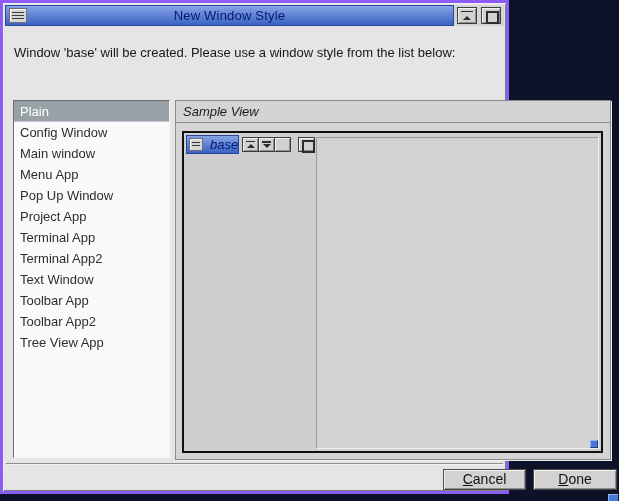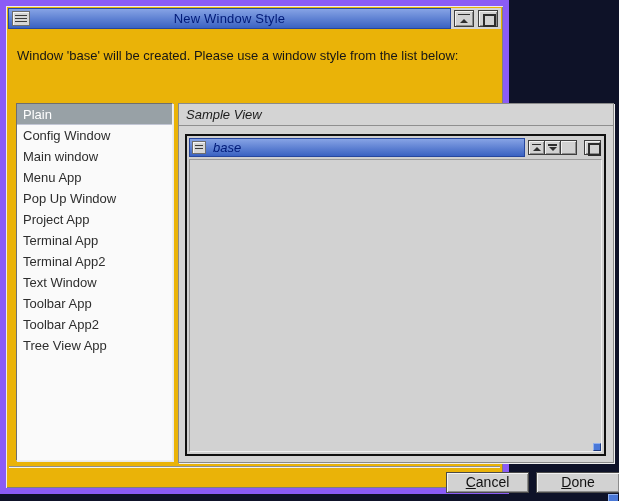--- a/index.html
+++ b/index.html
@@ -1,21 +1,21 @@
 <!DOCTYPE html>
 <html><head>
 <meta charset="utf-8">
 <style>
   * { margin:0; padding:0; box-sizing:border-box; }
   html,body { width:619px; height:501px; background:#0e1228; overflow:hidden;
               font-family:"Liberation Sans", sans-serif; }
 
   
   .frame { position:absolute; top:0; left:0; width:509px; height:494px;
-           background:#eab308; border:6px solid #8b5cf6;
+           background:#e5e5e5; border:3px solid #8b5cf6;
            box-shadow: inset 1px 1px 0 #ededed, inset -1px -1px 0 #7e7e7e; }
 
   
   .titlebar-row { position:absolute; top:2px; left:2px; right:2px; height:21px; display:flex; }
   .titlebar { flex:1; background:linear-gradient(#86a3e5,#3a62c2);
               border:1px solid #27479e; display:flex; align-items:center; position:relative; }
   .title-text { position:absolute; left:0; right:0; text-align:center;
                 font-size:13px; color:#001a78; letter-spacing:.2px; }
   .tb-right { display:flex; align-items:center; background:#d4d4d4; padding:0 3px; gap:4px; }
 
@@ -54,21 +54,21 @@
   
   .sample-panel { position:absolute; left:172px; top:97px; width:436px; height:360px;
                   border:1px solid #8a8a8a; background:#d4d4d4;
                   box-shadow:1px 1px 0 #efefef;font-style:italic; }
   .sample-caption { height:22px; line-height:22px; padding-left:7px; font-size:13px;
                     color:#1c1c1c; border-bottom:1px solid #8f8f8f; }
 
   
   .pv { position:absolute; left:6px; top:30px; right:7px; bottom:6px;
         border:2px solid #101010; background:#cfcfcf; padding:2px;
-        display:flex; flex-direction:column; }
+        display:flex; flex-direction:row; }
   .pv-tbrow { display:flex; height:19px; }
   .pv-titlebar { flex:1; background:linear-gradient(#86a3e5,#3a62c2);
                  border:1px solid #27479e; display:flex; align-items:center; }
   .hamb-pv { width:14px; height:13px; margin-left:2px; }
   .pv-title { margin-left:7px; font-size:13px; color:#001a78; }
   .pv-btns { display:flex; align-items:center; padding-left:3px; background:#cfcfcf; }
   .pv-btn { position:relative; width:17px; height:15px; background:#d2d2d2;
             border:1px solid #3e3e3e;
             box-shadow: inset 1px 1px 0 #f2f2f2, inset -1px -1px 0 #8c8c8c; }
   .pv-btn + .pv-btn { margin-left:-1px; }

